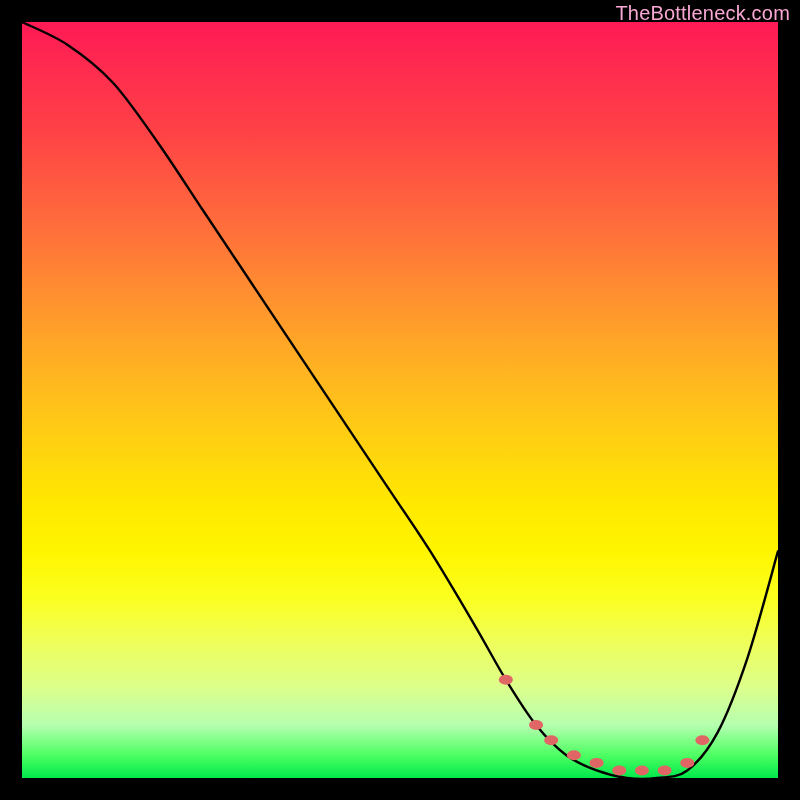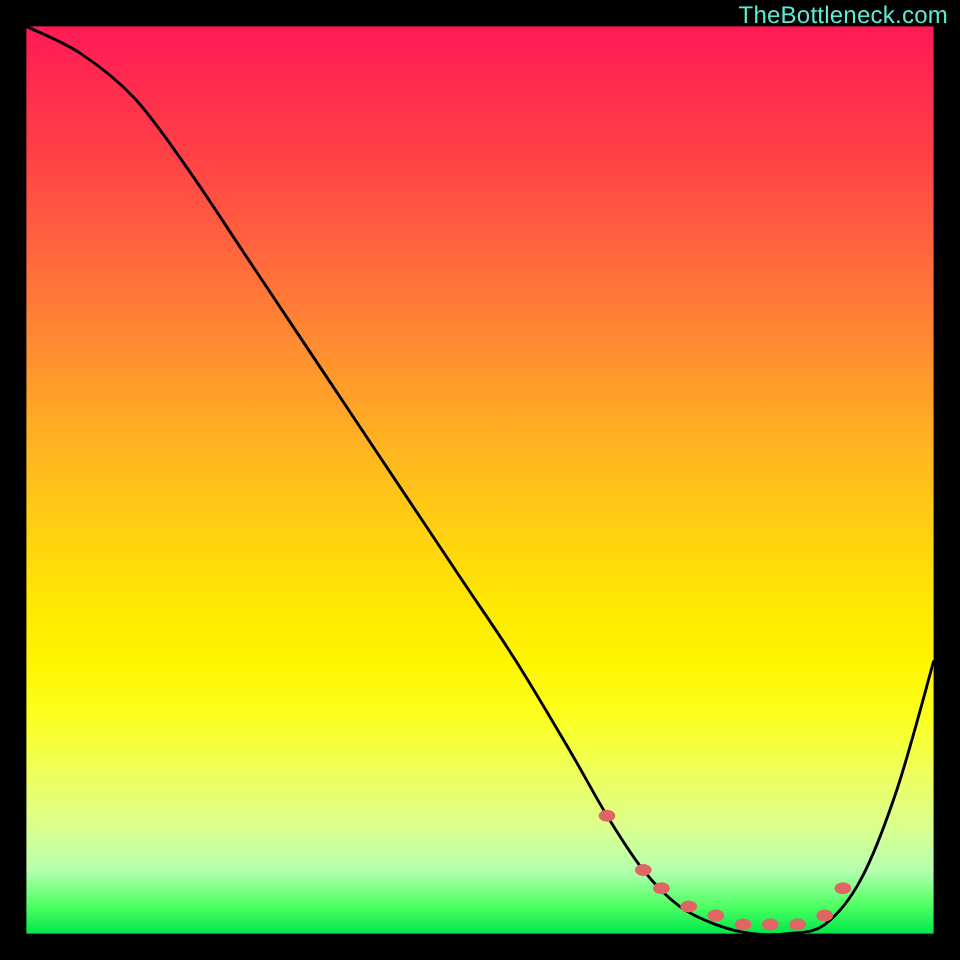--- a/index.html
+++ b/index.html
@@ -40,21 +40,21 @@
       #dcff8c 88%,
       #b6ffb0 93%,
       #4dff62 97%,
       #00e84c 100%
     );
   }
   .watermark {
     position: absolute;
     top: 2px;
     right: 10px;
-    color: #5eead4;
+    color: #f9a8d4;
     font-size: 20px;
     font-weight: 500;
     letter-spacing: 0.2px;
   }
   svg.curve {
     position: absolute;
     left: 0;
     top: 0;
     width: 756px;
     height: 756px;

